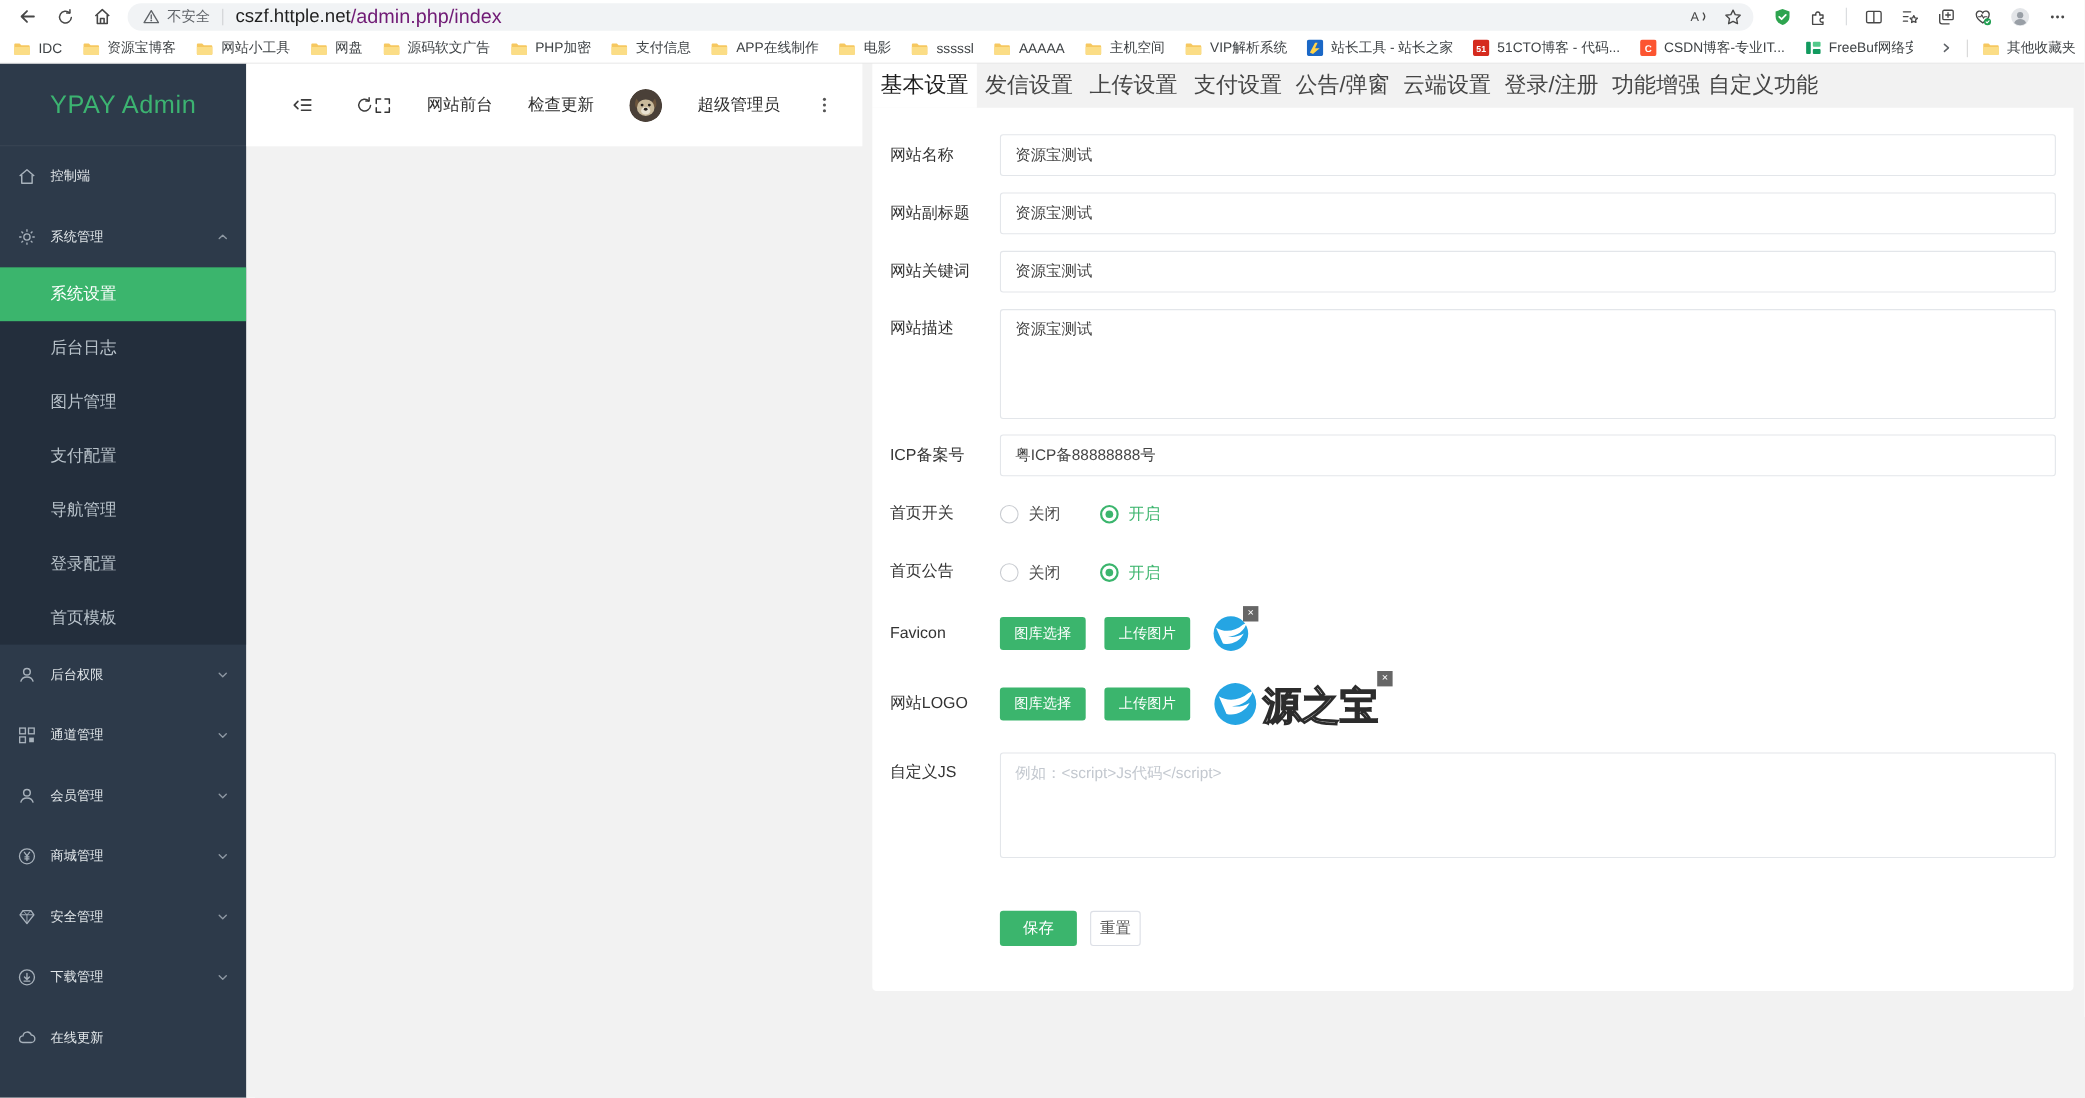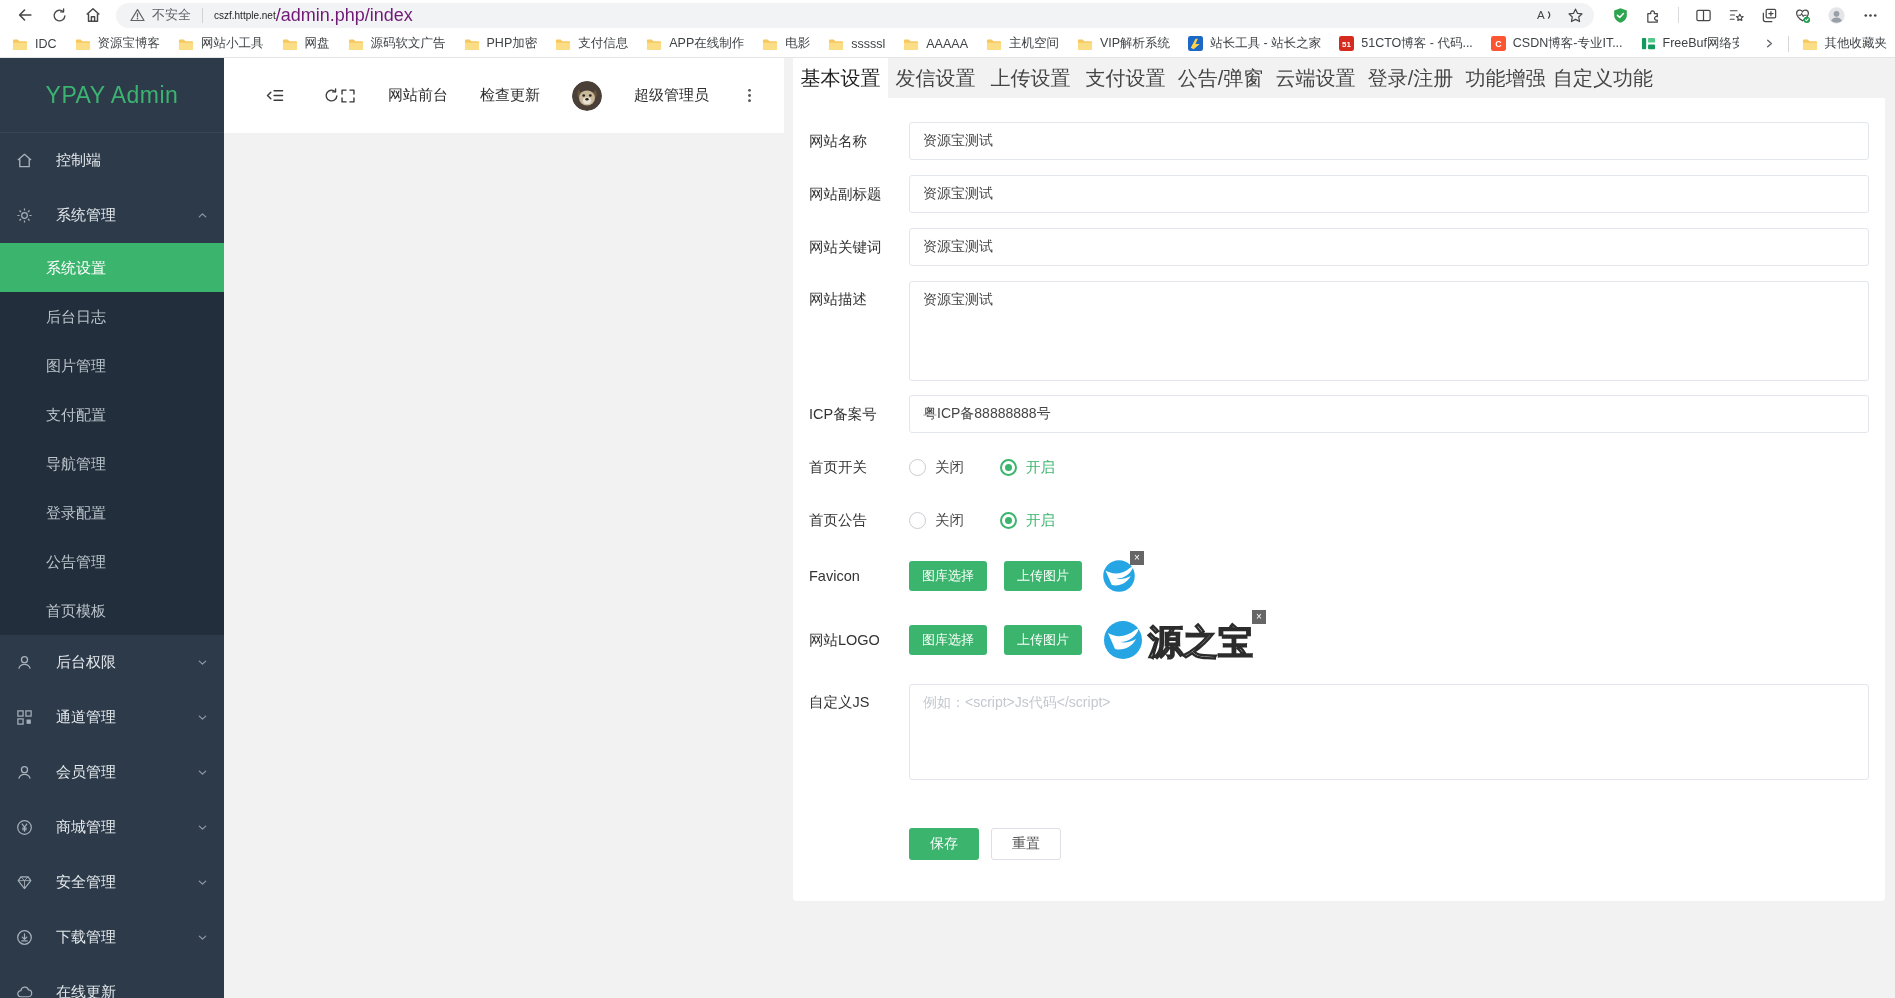--- a/index.html
+++ b/index.html
@@ -6,38 +6,38 @@
 html,body{width:1895px;height:998px;overflow:hidden}
 body{font-family:"Liberation Sans","DejaVu Sans",sans-serif;background:#fff;color:#333}
 svg{display:block}
 
 .browser-top{height:30px;display:flex;align-items:center;padding:0 10px 0 12px;background:#fff}
 .nav-ic{display:flex;align-items:center;justify-content:center;width:26px;height:26px;color:#474747;flex:0 0 auto}
 .nav-group{display:flex;align-items:center;gap:8px}
 .addr-pill{flex:1;height:25px;background:#f1f3f5;border-radius:13px;display:flex;align-items:center;margin:0 18px 0 10px;padding:0 10px 0 14px;min-width:0}
 .addr-sec{font-size:13px;color:#5f6368;margin-left:7px;white-space:nowrap}
 .addr-sep{width:1px;height:15px;background:#cfd1d4;margin:0 11px}
-.addr-host{font-size:10px;color:#1f1f1f;white-space:nowrap}
+.addr-host{font-size:17px;color:#1f1f1f;white-space:nowrap}
 .addr-path{font-size:18px;color:#701a75;white-space:nowrap}
 .addr-spacer{flex:1}
 .addr-right{display:flex;align-items:center;gap:14px;color:#474747}
 .chrome-right{display:flex;align-items:center;gap:16px;color:#474747;padding-right:6px}
 .tdivider{width:1px;height:16px;background:#d8dadd}
 
 .bookmarks{height:28px;display:flex;align-items:center;gap:25px;padding:0 8px 0 12px;background:#fff;border-bottom:1px solid #e4e4e4}
 .bm-item{display:flex;align-items:center;gap:7px;flex:0 0 auto;cursor:pointer}
 .bm-label{font-size:12.5px;color:#3f4346;white-space:nowrap}
 .bm-icon{display:flex}
 .bm-right{margin-left:auto;display:flex;align-items:center;gap:13px;flex:0 0 auto}
 .bm-div{width:1px;height:16px;background:#d6d6d6}
 
 .app{height:940px;display:flex}
 .sidebar{width:224px;background:#2d3a4a;flex:0 0 224px;overflow:hidden}
 .side-logo{height:75px;display:flex;align-items:center;justify-content:center;font-size:23px;font-weight:normal;color:#3cb371;letter-spacing:.5px;border-bottom:1px solid rgba(255,255,255,.06)}
-.mitem{height:55px;display:flex;align-items:center;padding:0 16px;gap:23px;color:#e2e7ea;font-size:15px;cursor:pointer}
+.mitem{height:55px;display:flex;align-items:center;padding:0 16px;gap:13px;color:#e2e7ea;font-size:12px;cursor:pointer}
 .micon{color:#a7b1bb;display:flex;width:17px;justify-content:center}
 .mlabel{flex:1;white-space:nowrap}
 .mchev{color:#8e98a3;display:flex}
 .submenu{background:#232e3c}
 .subitem{height:49px;line-height:49px;padding-left:46px;font-size:15px;color:#b9c3cb;cursor:pointer;white-space:nowrap}
 .subitem.active{background:#3bb56d;color:#fff}
 
 .main{flex:1;display:flex;flex-direction:row;background:#f2f2f2;min-width:0}
 .topbar{height:75px;background:#fff;display:flex;align-items:center;padding:0 26px 0 42px}
 .topbar-left{display:flex;align-items:center;gap:38px;color:#3c3c3c}
@@ -70,21 +70,21 @@
 .radio-item.checked .rdot{border:2px solid #3bb56d}
 .radio-item.checked .rdot::after{content:"";position:absolute;left:50%;top:50%;width:7px;height:7px;margin:-3.5px 0 0 -3.5px;border-radius:50%;background:#3bb56d}
 .rlabel{font-size:14.5px;color:#4a4a4a;margin-left:9px}
 .radio-item.checked .rlabel{color:#3bb56d}
 .imgrow{display:flex;align-items:center}
 .gbtn{height:30px;padding:0 13px;background:#3bb56d;color:#fff;border:none;border-radius:3px;font-size:13px;margin-right:17px;cursor:pointer;font-family:inherit;white-space:nowrap}
 .imgwrap{position:relative;display:inline-block;margin-left:2px}
 .xbadge{position:absolute;top:-7px;right:-7px;width:14px;height:14px;background:#666;color:#fff;font-size:10px;line-height:13px;text-align:center;cursor:pointer}
 .btnrow{margin-top:48px;display:flex;padding-left:100px}
 .save-btn{height:32px;padding:0 21px;background:#3bb56d;color:#fff;border:none;border-radius:3px;font-size:14px;margin-right:12px;cursor:pointer;font-family:inherit}
-.reset-btn{height:32px;padding:0 20px;background:#fff;border:1px solid #dcdfe6;color:#555;border-radius:3px;font-size:14px;cursor:pointer;font-family:inherit}
+.reset-btn{height:32px;padding:0 8px;background:#fff;border:1px solid #dcdfe6;color:#555;border-radius:3px;font-size:14px;cursor:pointer;font-family:inherit}
 </style>
 </head>
 <body>
 
 <div class="browser-top">
   <div class="nav-group">
     <span class="nav-ic">
         <svg viewBox="0 0 20 20" width="18" height="18" fill="none" stroke="currentColor" stroke-width="1.8" stroke-linecap="round" stroke-linejoin="round">
           <path d="M16.5 10H4M9.5 4.5 4 10l5.5 5.5"></path>
         </svg>
@@ -392,21 +392,20 @@
             </svg>
           </span>
         </div>
         <div class="submenu">
           <div class="subitem active">系统设置</div>
           <div class="subitem">后台日志</div>
           <div class="subitem">图片管理</div>
           <div class="subitem">支付配置</div>
           <div class="subitem">导航管理</div>
           <div class="subitem">登录配置</div>
-          <div class="subitem">公告管理</div>
           <div class="subitem">首页模板</div>
         </div>
         <div class="mitem">
           <span class="micon">
             <svg viewBox="0 0 18 18" width="17" height="17" fill="none" stroke="currentColor" stroke-width="1.4">
               <circle cx="9" cy="6" r="3.2"></circle>
               <path d="M3 15.5c.8-3 3-4.5 6-4.5s5.2 1.5 6 4.5"></path>
             </svg>
           </span>
           <span class="mlabel">后台权限</span>

